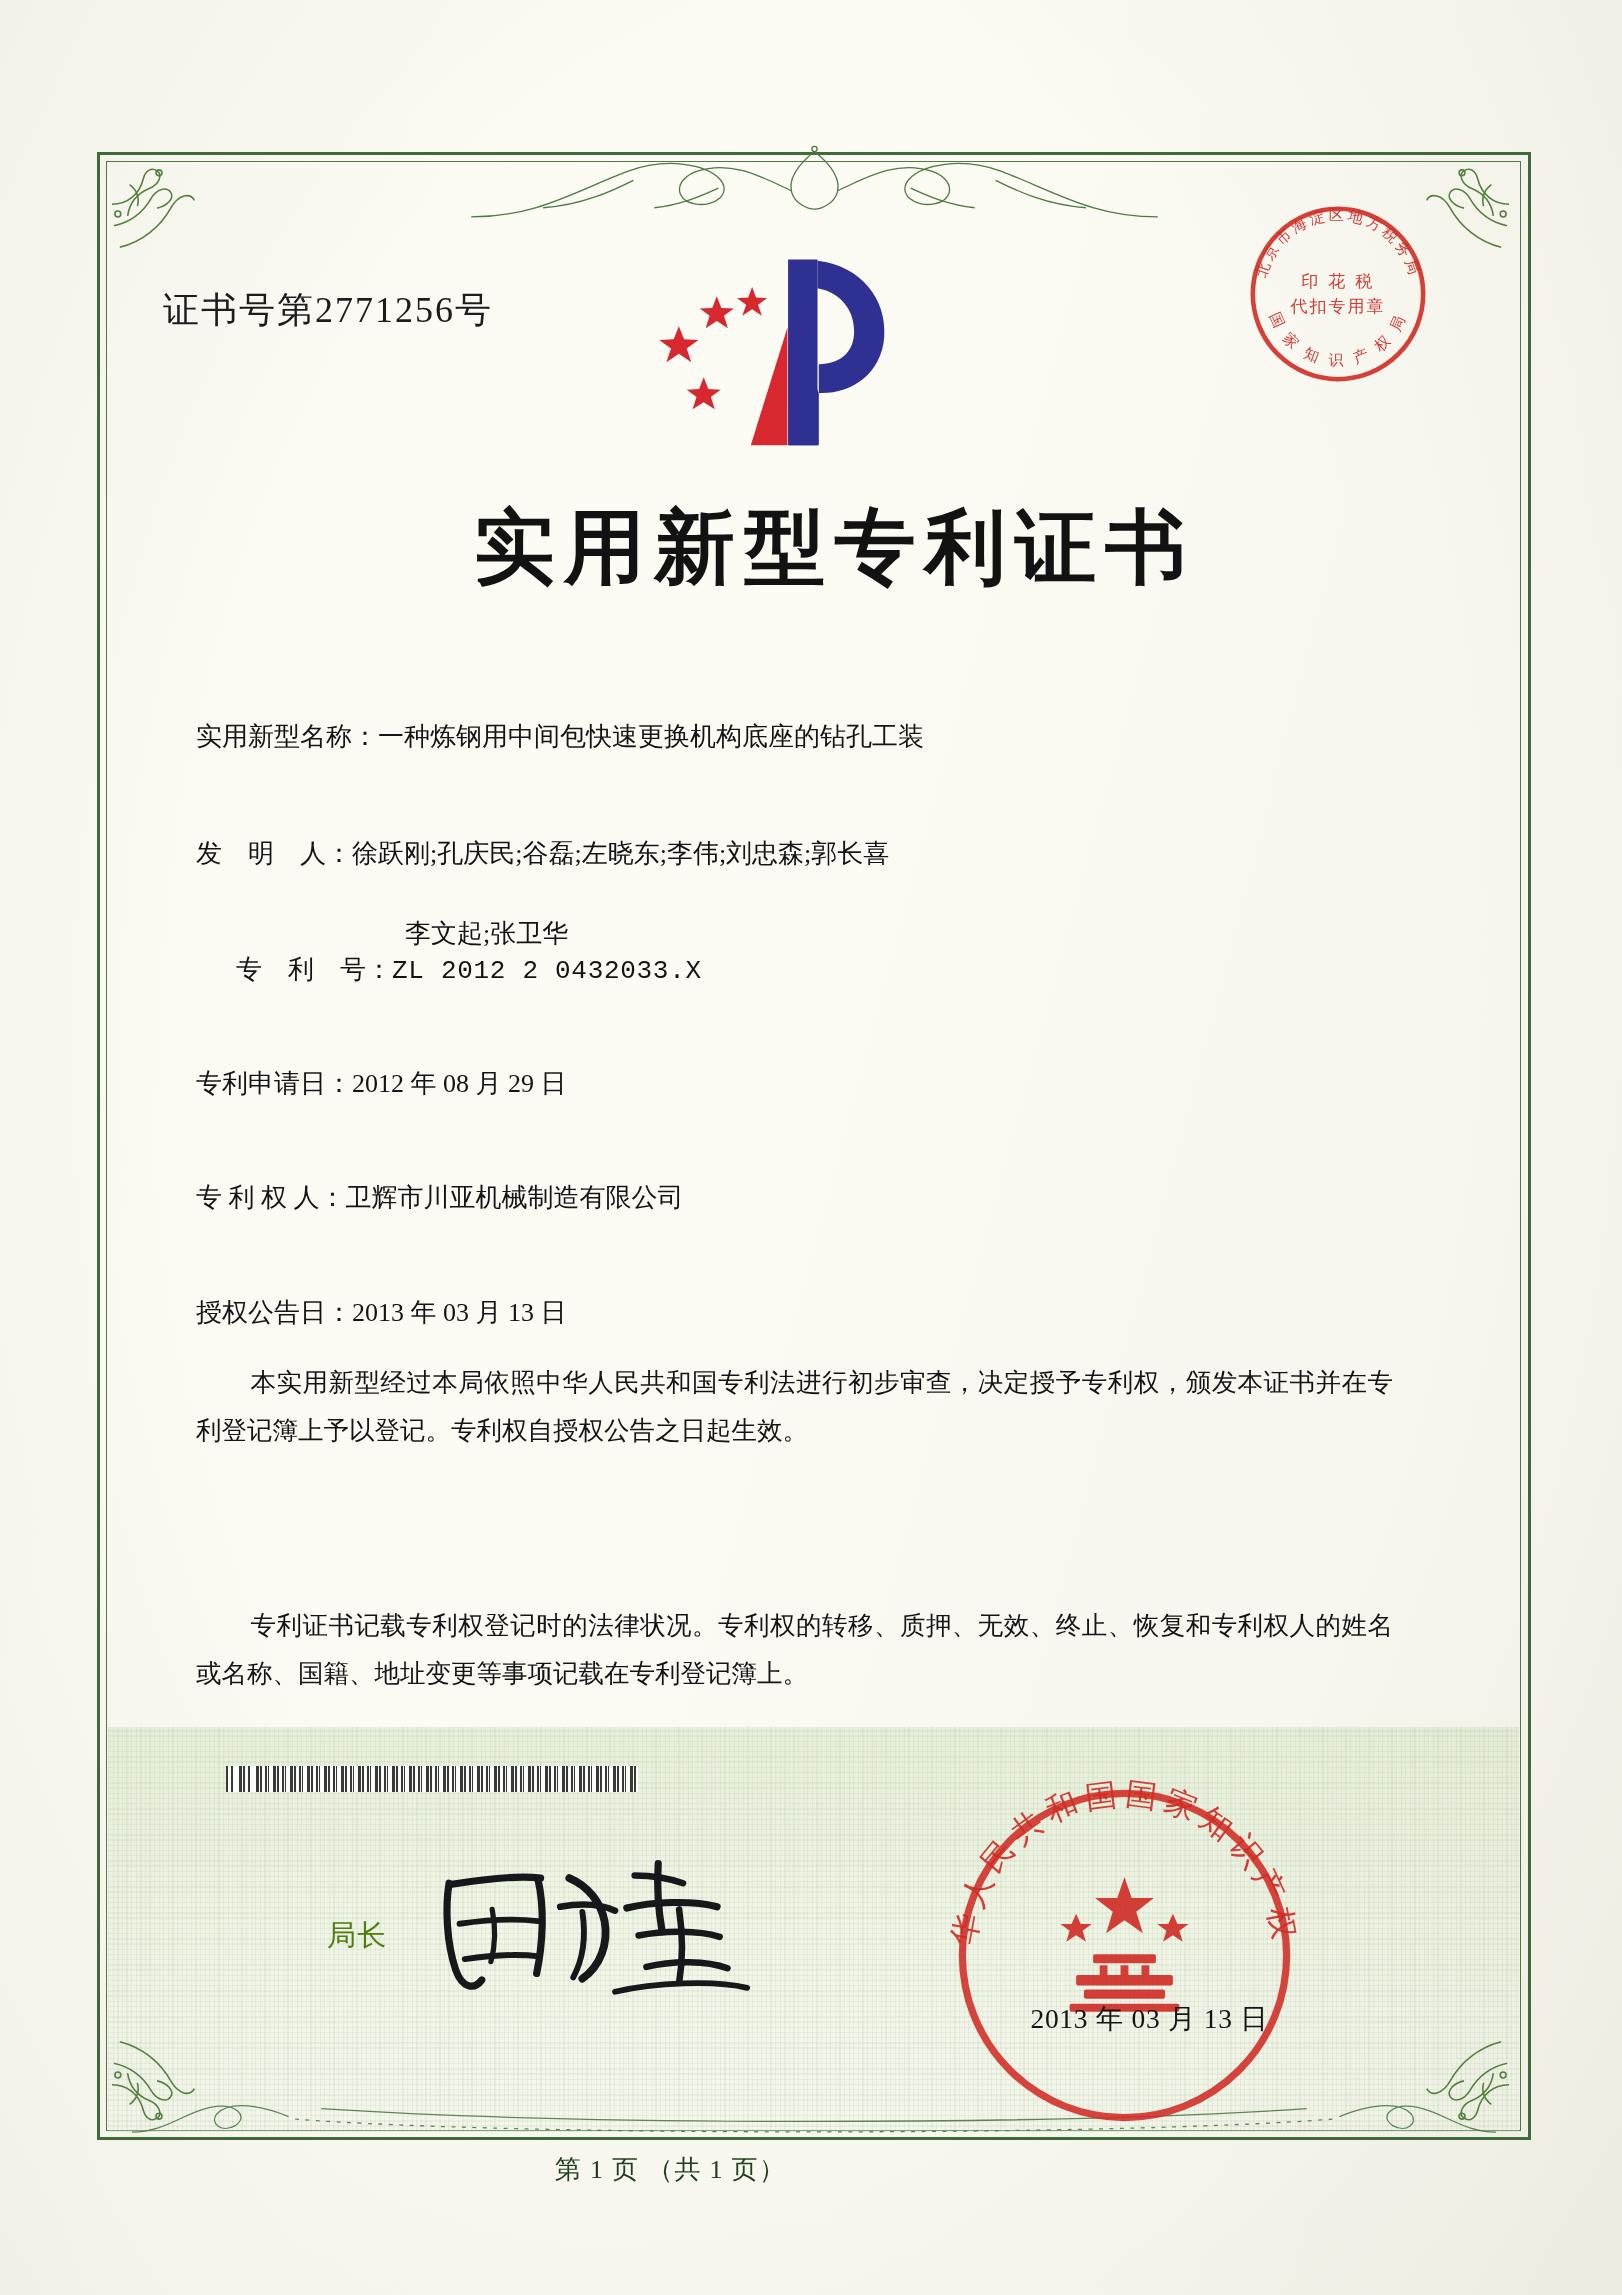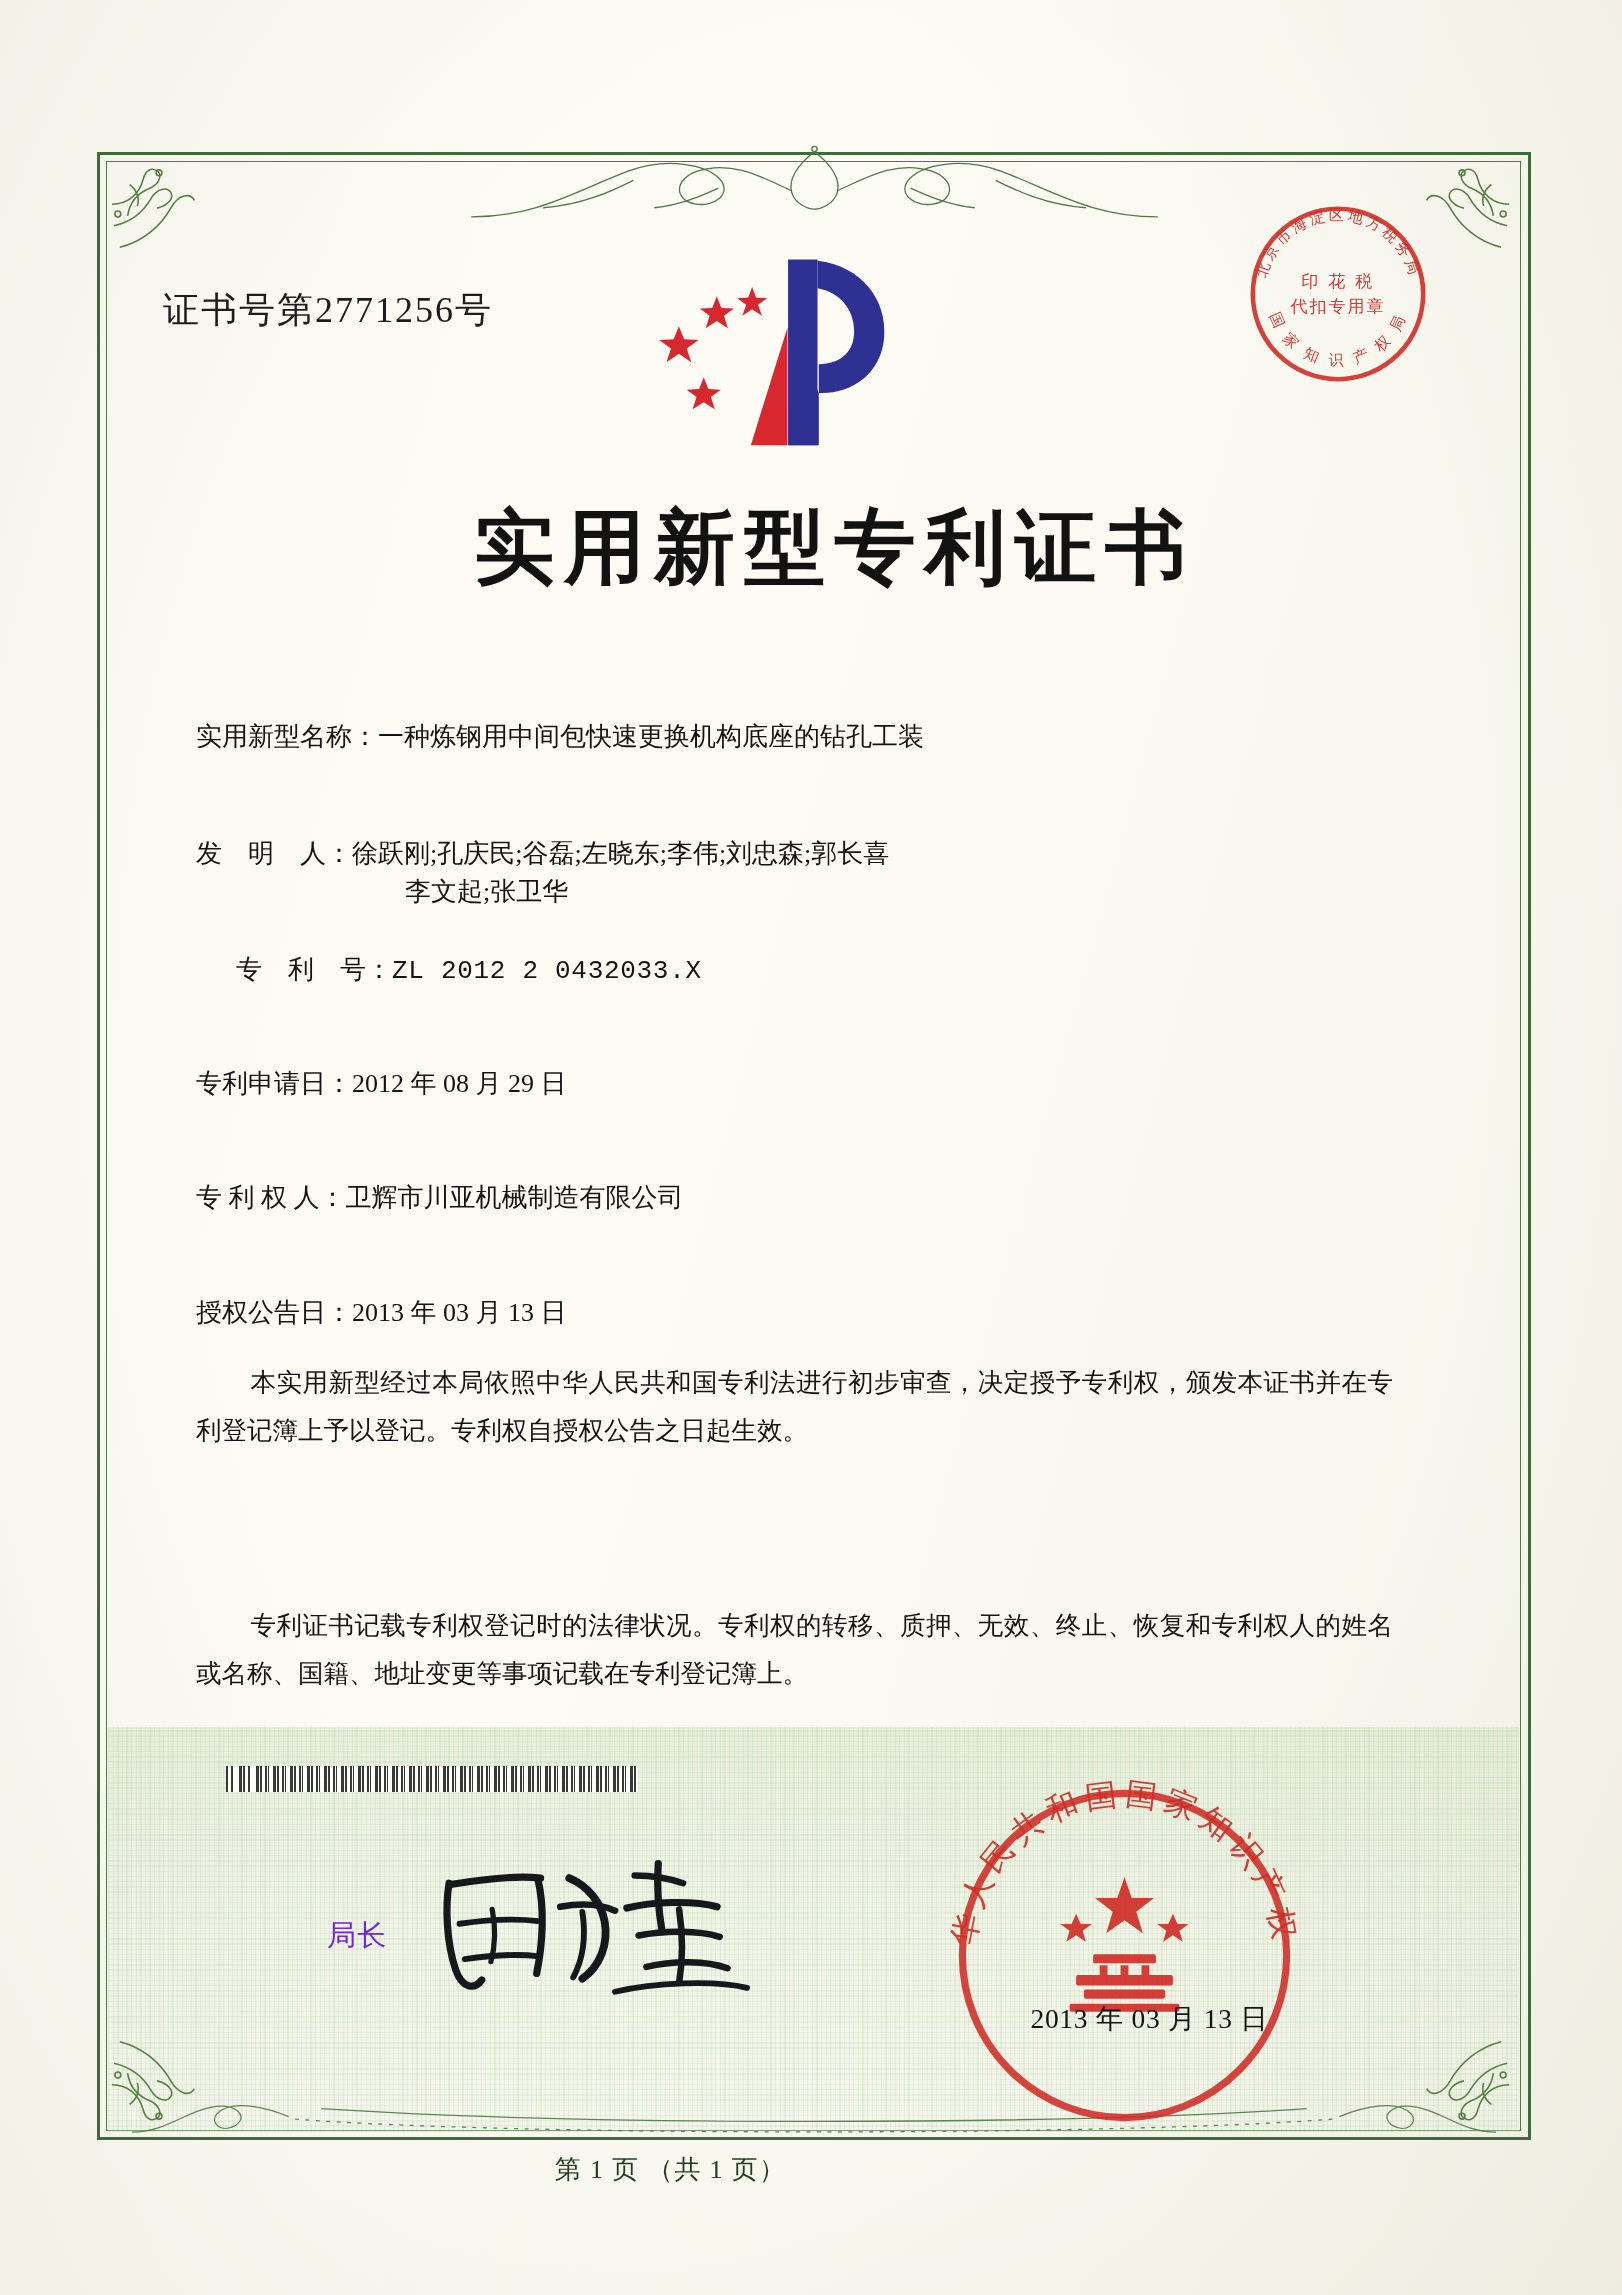--- a/index.html
+++ b/index.html
@@ -135,21 +135,21 @@
   }
   .flabel {
     display: inline-block;
     color: #141414;
   }
   .fvalue { color: #141414; }
   .mono { font-family: "Liberation Mono", monospace; letter-spacing: 0.7px; }
 
   .f-name   { left: 196px; top: 719px; }
   .f-inv    { left: 196px; top: 836px; }
-  .f-inv2   { left: 405px; top: 874px; }
+  .f-inv2   { left: 405px; top: 916px; }
   .f-patno  { left: 196px; top: 952px; margin-left: 40px; }
   .f-appdate{ left: 196px; top: 1066px; }
   .f-owner  { left: 196px; top: 1180px; }
   .f-grant  { left: 196px; top: 1295px; }
 
   .para {
     position: absolute;
     left: 196px;
     width: 1197px;
     font-size: 25.5px;
@@ -177,21 +177,21 @@
         #1a1a1a 8.5px, #1a1a1a 9.2px, #fff 9.2px, #fff 13px,
         #1a1a1a 13px, #1a1a1a 15.7px, #fff 15.7px, #fff 17px);
     opacity: .85;
   }
 
   .director-label {
     position: absolute;
     left: 327px;
     top: 1916px;
     font-size: 29px;
-    color: #6d28d9;
+    color: #4d7c0f;
     letter-spacing: 1.3px;
   }
   .signature {
     position: absolute;
     left: 419px;
     top: 1844px;
     width: 366px;
     height: 170px;
     color: #16181c;
   }

